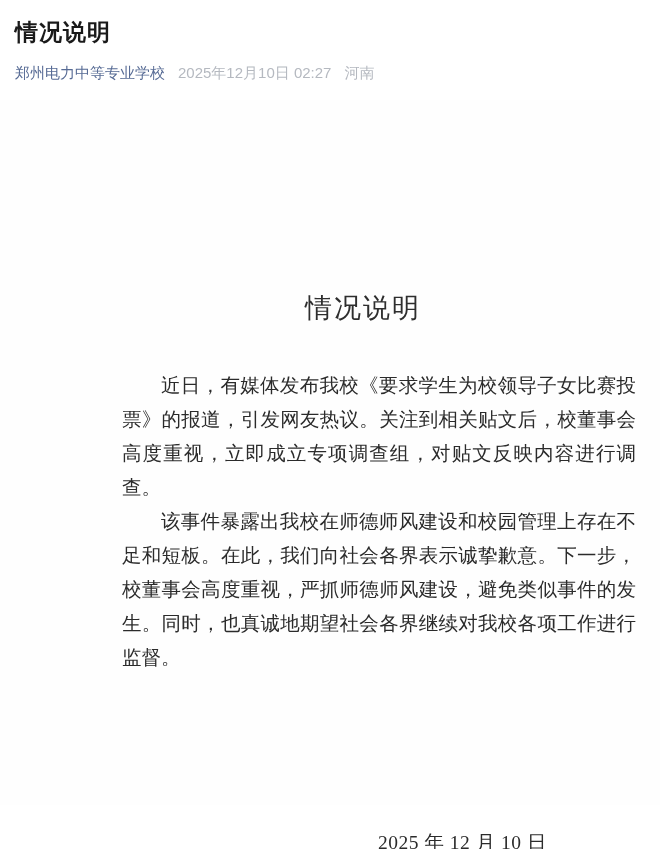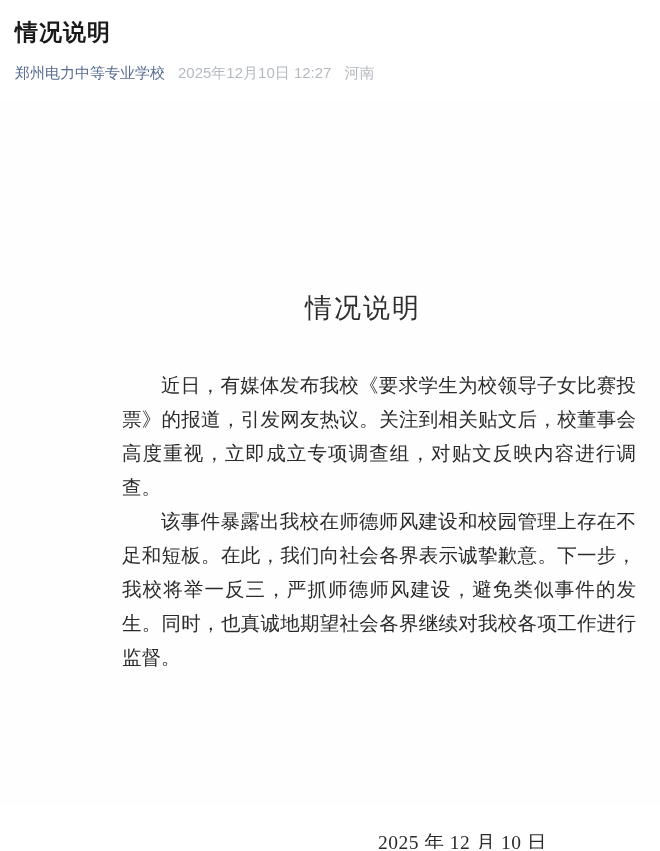--- a/index.html
+++ b/index.html
@@ -92,30 +92,30 @@
 </style>
 </head>
 <body>
 
 <div class="page">
 
   <h1 class="article-title">情况说明</h1>
 
   <div class="byline">
     <span class="account">郑州电力中等专业学校</span>
-    <span class="meta">2025年12月10日 12:27</span>
+    <span class="meta">2025年12月10日 02:27</span>
     <span class="meta">河南</span>
   </div>
 
   <div class="statement">
 
     <div class="doc-title">情况说明</div>
 
     <div class="doc-body">
       <p>近日，有媒体发布我校《要求学生为校领导子女比赛投票》的报道，引发网友热议。关注到相关贴文后，校董事会高度重视，立即成立专项调查组，对贴文反映内容进行调查。</p>
-      <p>该事件暴露出我校在师德师风建设和校园管理上存在不足和短板。在此，我们向社会各界表示诚挚歉意。下一步，我校将举一反三，严抓师德师风建设，避免类似事件的发生。同时，也真诚地期望社会各界继续对我校各项工作进行监督。</p>
+      <p>该事件暴露出我校在师德师风建设和校园管理上存在不足和短板。在此，我们向社会各界表示诚挚歉意。下一步，校董事会高度重视，严抓师德师风建设，避免类似事件的发生。同时，也真诚地期望社会各界继续对我校各项工作进行监督。</p>
     </div>
 
     <div class="doc-date">2025 年 12 月 10 日</div>
 
   </div>
 
 </div>
 
 </body></html>

